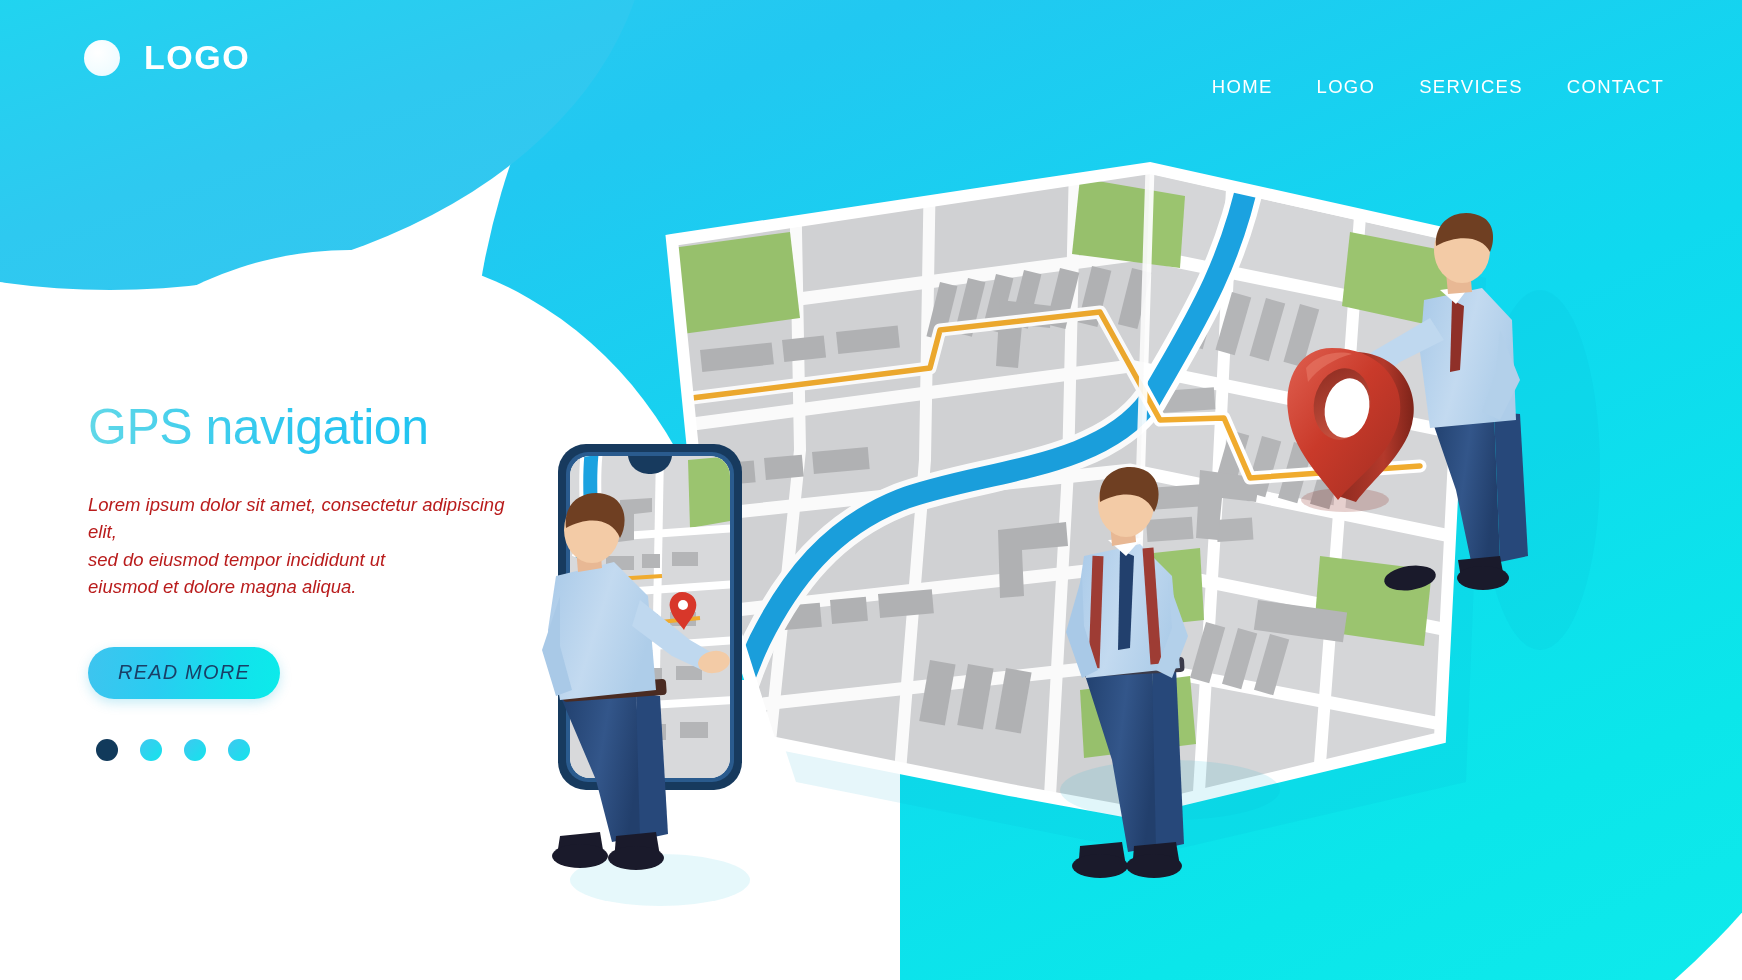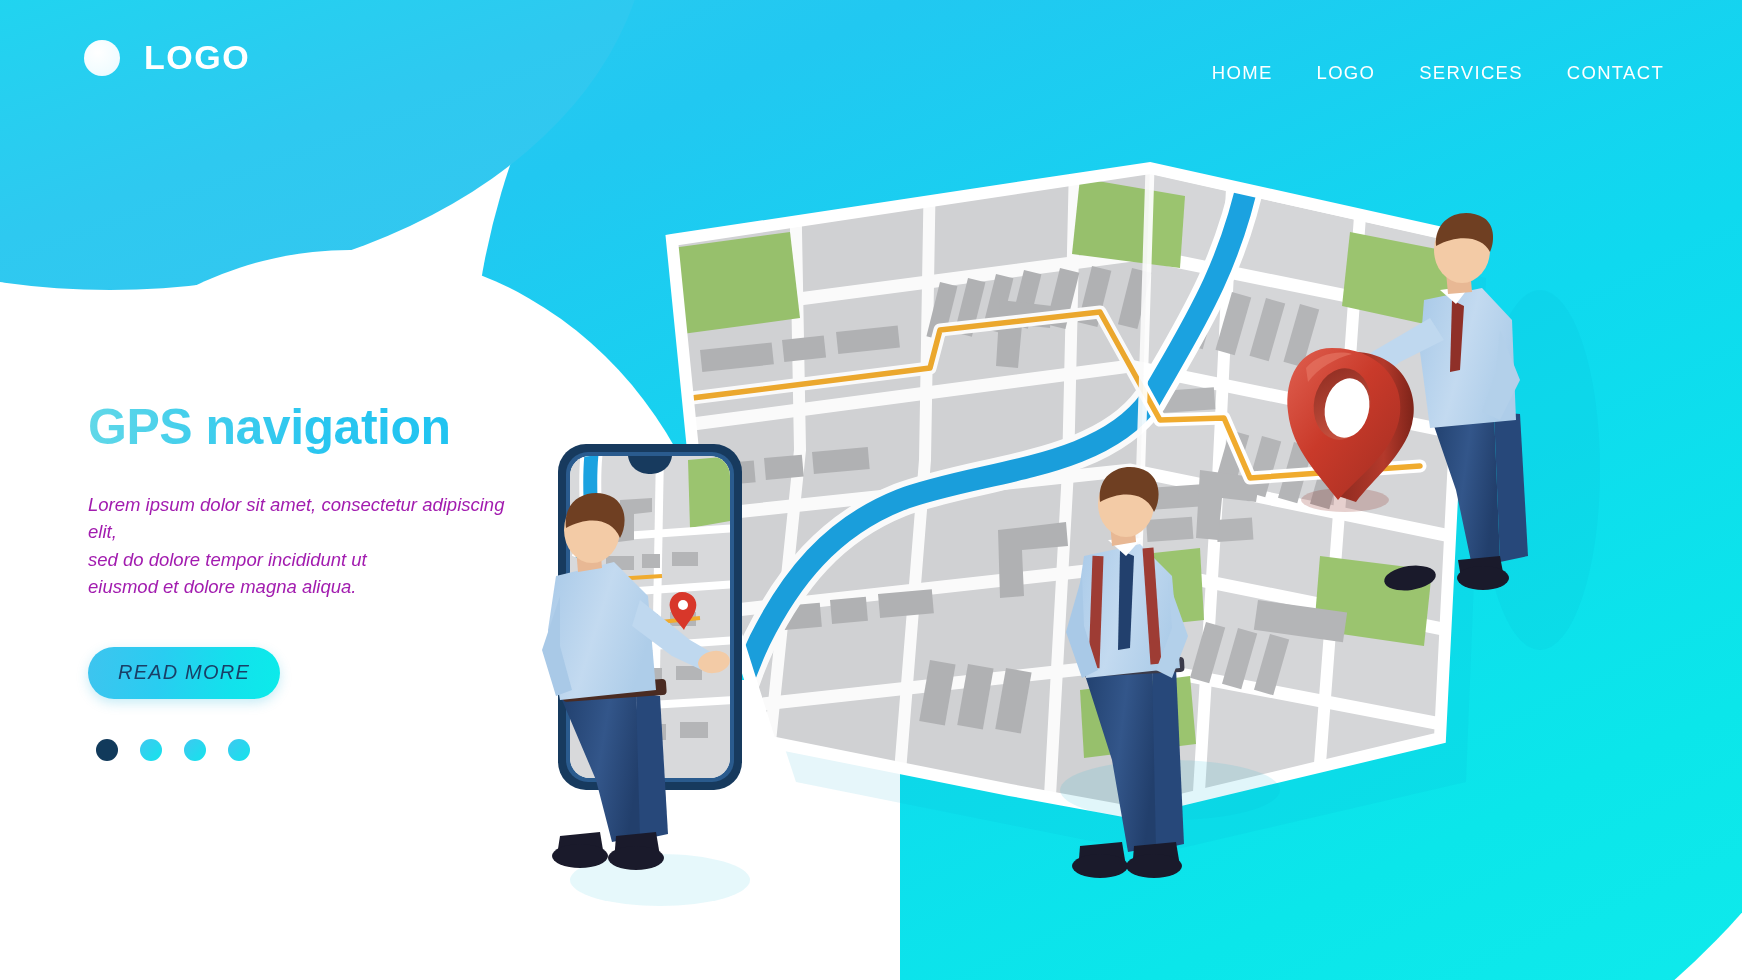--- a/index.html
+++ b/index.html
@@ -40,40 +40,40 @@
   .logo-mark{
     width:36px; height:36px; border-radius:50%;
     background:radial-gradient(circle at 38% 34%, #ffffff 0%, #f2fcff 60%, #e6f8ff 100%);
     box-shadow:0 0 0 0 rgba(0,0,0,0);
   }
   .logo-text{
     color:#ffffff; font-size:34px; font-weight:bold;
     letter-spacing:1.5px;
   }
   .nav{
-    position:absolute; right:78px; top:62px;
+    position:absolute; right:78px; top:76px;
     display:flex; align-items:center; gap:44px; z-index:40;
   }
   .nav-item{
     color:#ffffff; font-size:18.5px; letter-spacing:1.3px;
     cursor:pointer; white-space:nowrap;
   }
 
   
   .hero-copy{ position:absolute; left:88px; top:400px; width:460px; z-index:45; }
   .hero-title{
-    font-size:50px; font-weight:bold; letter-spacing:-0.5px;
+    font-size:50px; font-weight:normal; letter-spacing:-0.5px;
     background:linear-gradient(95deg,#62d8e8 0%,#44cfec 22%,#2ac6f0 50%,#21c4f1 75%,#1fc3f1 100%);
     -webkit-background-clip:text; background-clip:text;
     -webkit-text-fill-color:transparent; color:#28c6ef;
     line-height:1.1; margin-bottom:36px;
   }
   .hero-sub{
     font-style:italic; font-size:18.5px; line-height:1.48;
-    color:#a21caf; width:420px; margin-bottom:46px;
+    color:#b91c1c; width:420px; margin-bottom:46px;
   }
   .hero-sub span{ display:block; }
   .cta-btn{
     display:inline-flex; align-items:center; justify-content:center;
     padding:14px 30px 15px 30px; border-radius:26px; border:none;
     background:linear-gradient(100deg,#3ec4ef 0%,#29cdf1 38%,#12e2ec 75%,#0cebea 100%);
     color:#1a3f66; font-size:20px; letter-spacing:1.2px;
     cursor:pointer; font-family:"Liberation Sans", sans-serif;
     box-shadow:0 4px 12px rgba(30,180,220,.25);
     font-style:italic;
@@ -394,21 +394,21 @@
     <a class="nav-item">HOME</a>
     <a class="nav-item">LOGO</a>
     <a class="nav-item">SERVICES</a>
     <a class="nav-item">CONTACT</a>
   </nav>
 
   <div class="hero-copy">
     <h1 class="hero-title">GPS navigation</h1>
     <p class="hero-sub">
       <span>Lorem ipsum dolor sit amet, consectetur adipiscing elit,</span>
-      <span>sed do dolore tempor incididunt ut</span>
+      <span>sed do eiusmod tempor incididunt ut</span>
       <span>eiusmod et dolore magna aliqua.</span>
     </p>
     <button class="cta-btn">READ MORE</button>
     <div class="dots">
       <span class="dot active"></span>
       <span class="dot idle"></span>
       <span class="dot idle"></span>
       <span class="dot idle"></span>
     </div>
   </div>

